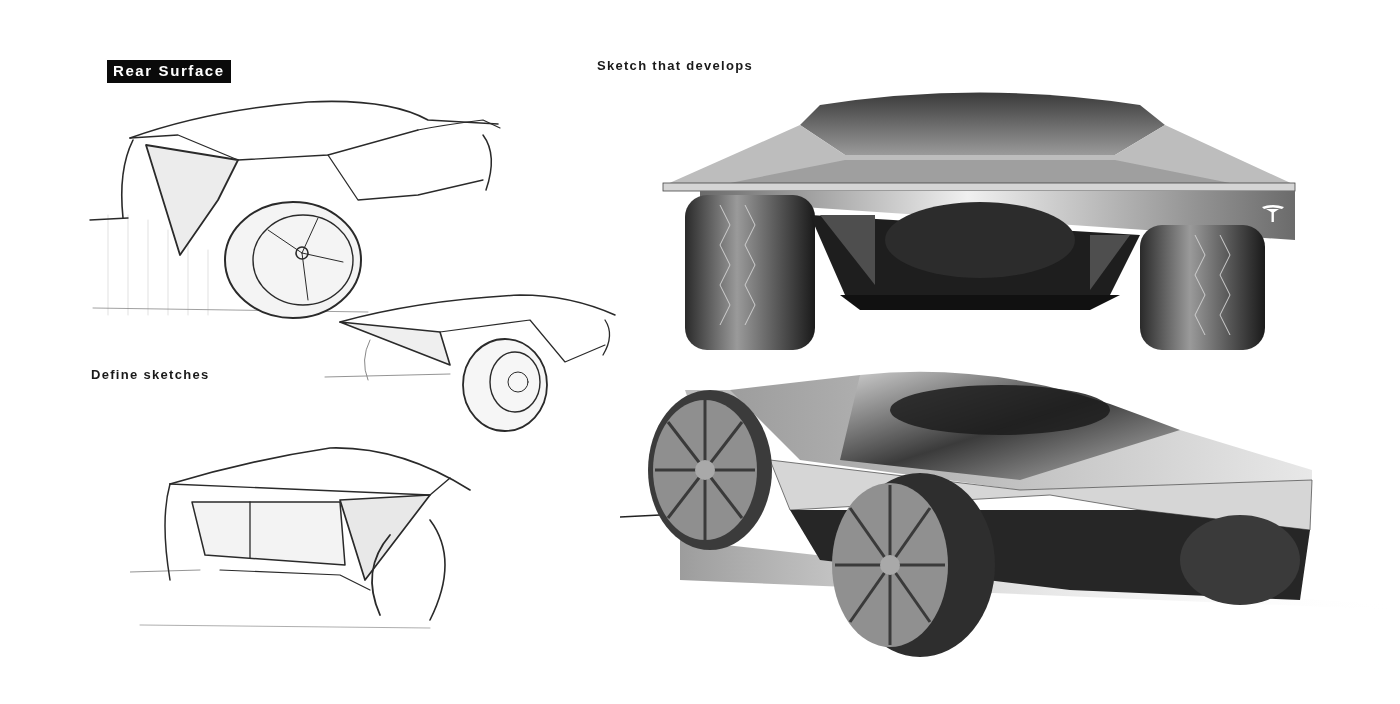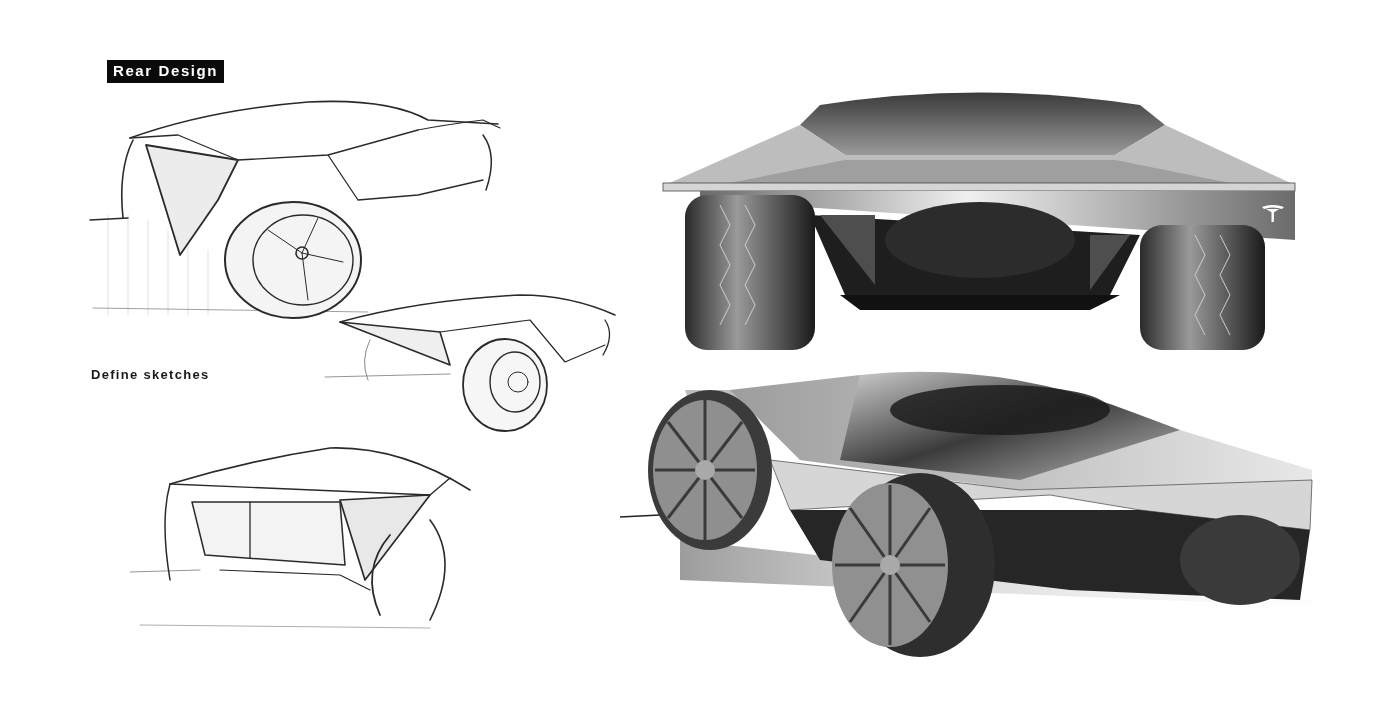--- a/index.html
+++ b/index.html
@@ -6,22 +6,23 @@
     body { width: 1400px; height: 704px; position: relative; overflow: hidden; font-family: "Liberation Sans", "DejaVu Sans", sans-serif; }
     .label { position: absolute; font-weight: 700; color: #1a1a1a; letter-spacing: 1.3px; }
     .title-tag { left: 107px; top: 60px; background: #0a0a0a; color: #ffffff; font-size: 15px; padding: 2px 6px 3px 6px; letter-spacing: 1.6px; line-height: 18px; }
     .caption { left: 520px; top: 57px; width: 233px; text-align: right; font-size: 13px; line-height: 17px; font-weight: 700; letter-spacing: 1.3px; }
     .define { left: 91px; top: 367px; font-size: 13px; letter-spacing: 1.3px; text-align: center; }
     svg { position: absolute; }
   </style>
 </head>
 <body>
 
-<div class="label title-tag">Rear Design</div>
+<div class="label title-tag">Rear Surface</div>
 <div class="label caption">
+  <div>Sketch that develops</div>
 </div>
 <div class="label define">Define sketches</div>
 
 <svg style="left:88px;top:90px" width="440" height="240" viewBox="0 0 440 240" fill="none" stroke="#2a2a2a" stroke-linecap="round" stroke-linejoin="round">
   <g stroke="#cfcfcf" stroke-width="0.6">
     <line x1="20" y1="125" x2="20" y2="225"></line>
       <line x1="40" y1="125" x2="40" y2="225"></line>
       <line x1="60" y1="130" x2="60" y2="225"></line>
     <line x1="80" y1="140" x2="80" y2="225"></line>
       <line x1="100" y1="150" x2="100" y2="225"></line>

